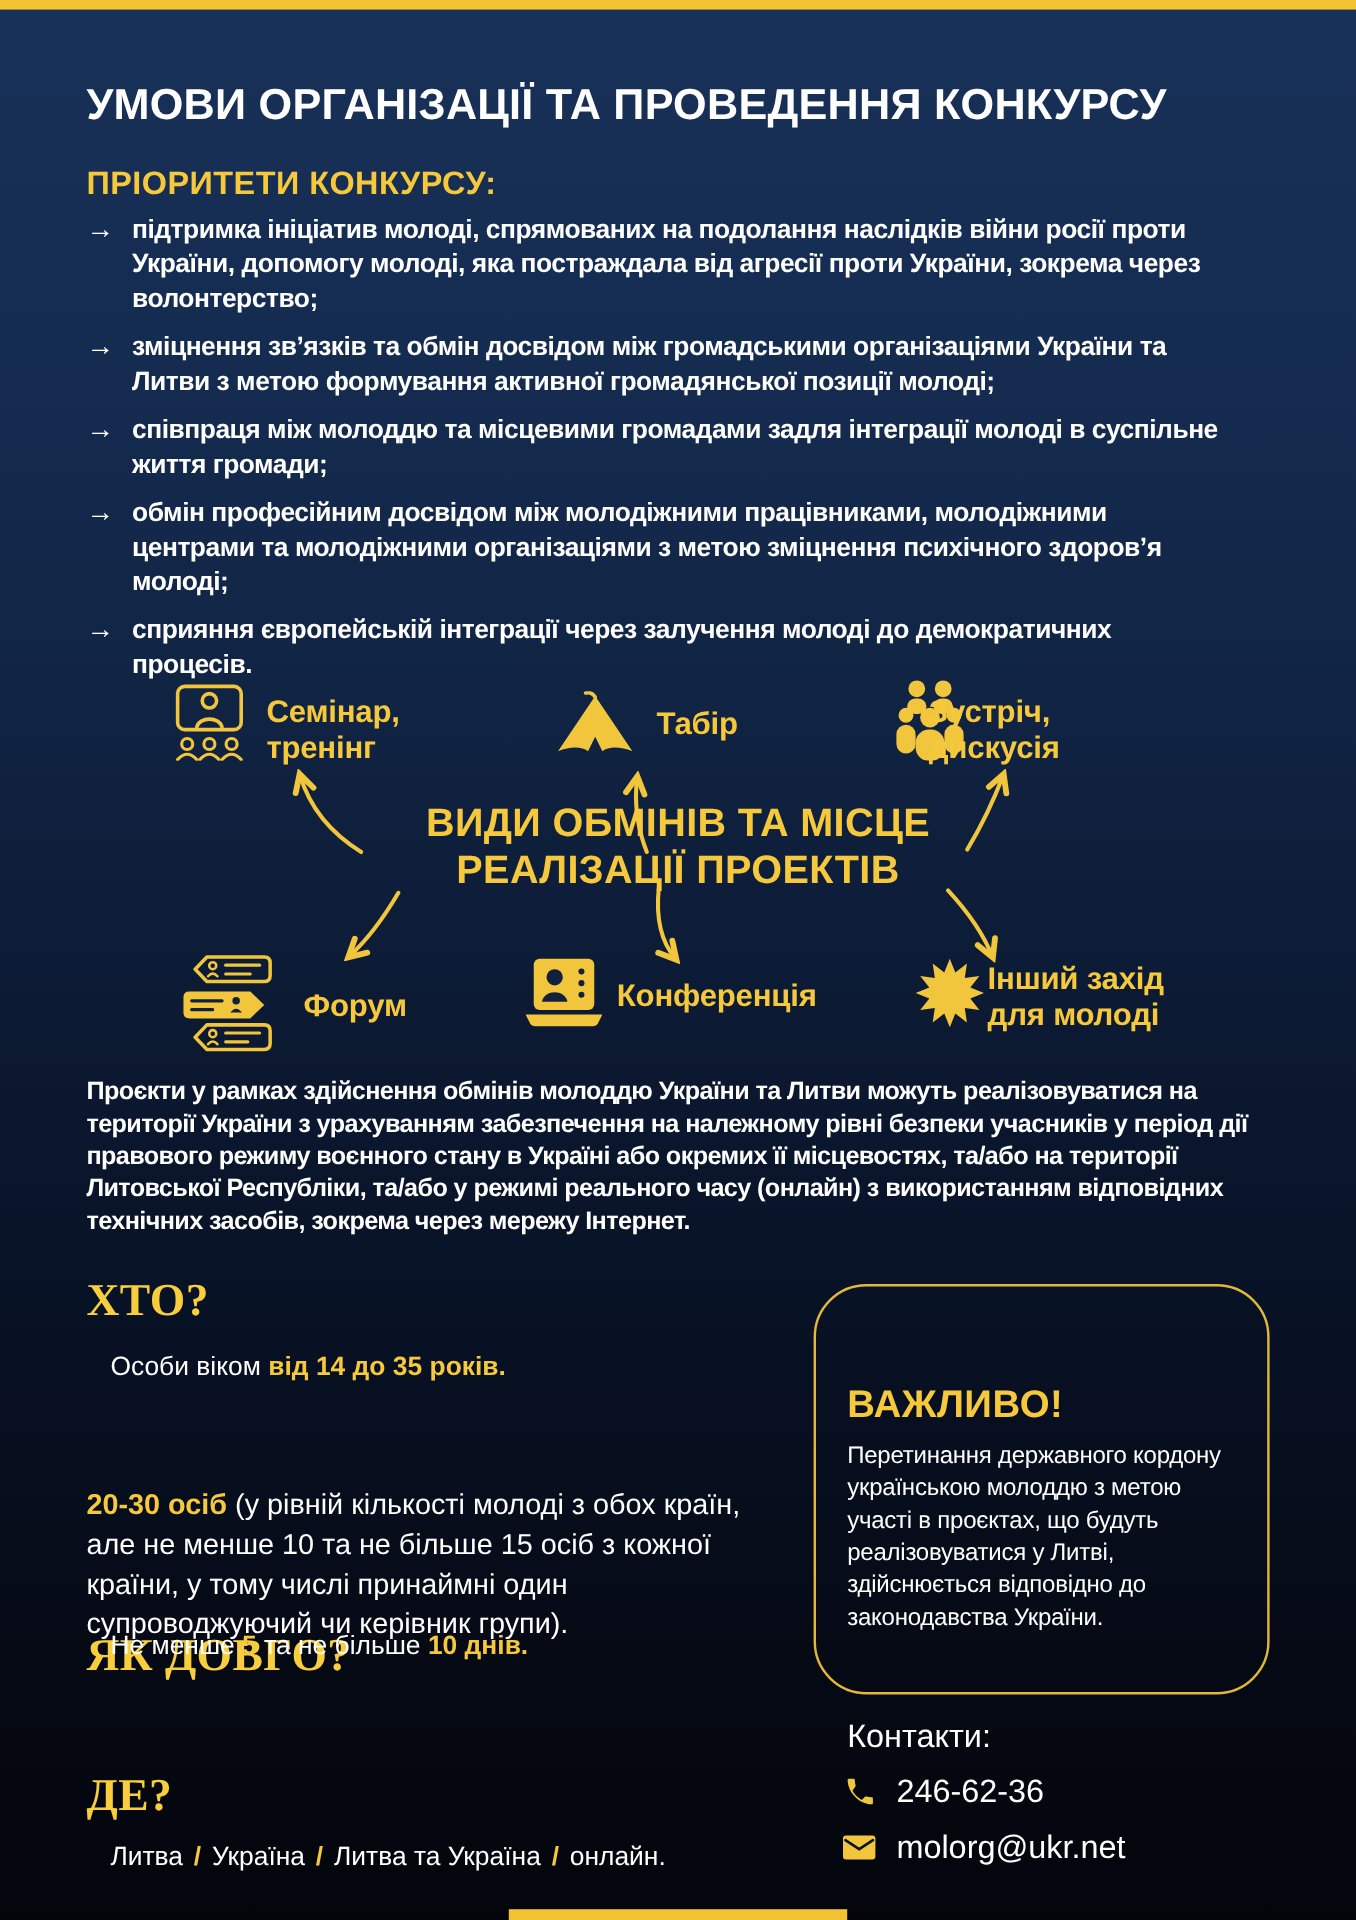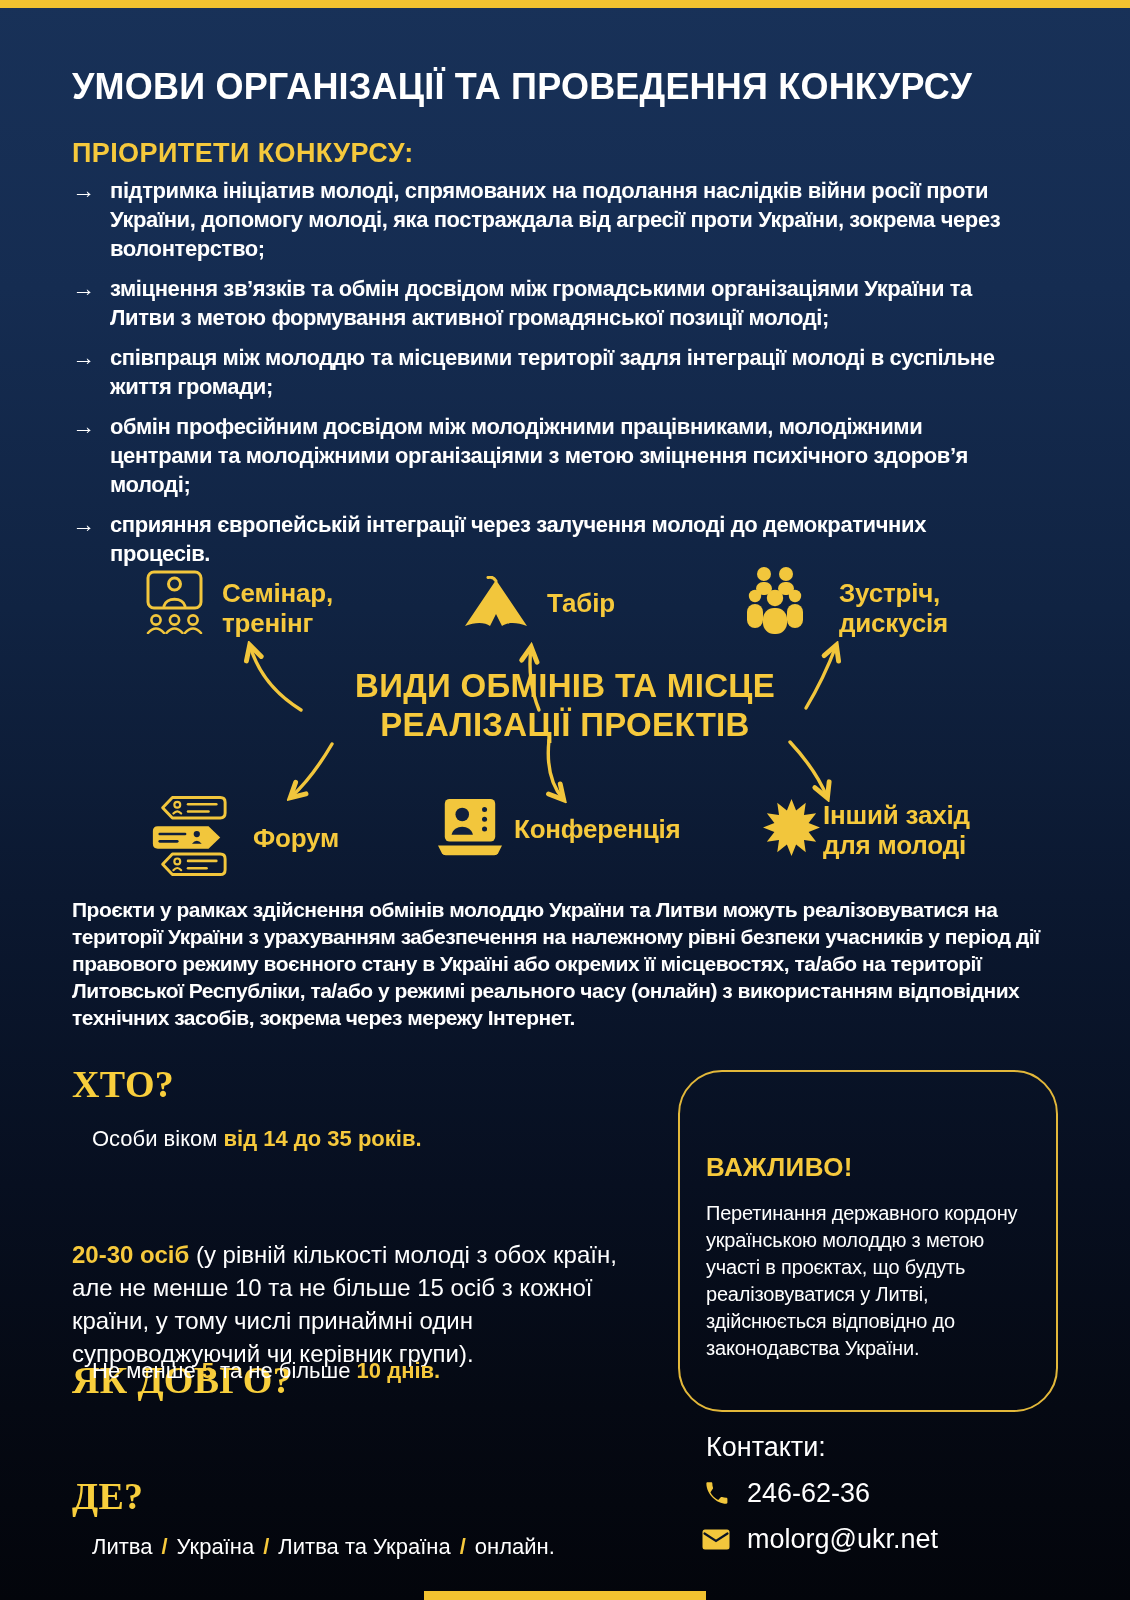--- a/index.html
+++ b/index.html
@@ -19,21 +19,21 @@
   .b-text{color:#fff;font-size:22px;font-weight:700;line-height:29px;letter-spacing:-.4px;}
   .node-label{font-size:26px;font-weight:700;color:#F6C93C;line-height:30px;letter-spacing:-.2px;}
   .center-title{left:215px;top:666px;width:700px;text-align:center;font-size:33px;font-weight:700;color:#F6C93C;line-height:39px;letter-spacing:.3px;}
   .note{left:72px;top:896px;width:1000px;color:#fff;font-size:21px;font-weight:700;line-height:27px;letter-spacing:-.5px;}
   .h2{font-size:38px;font-weight:700;color:#F8CE3C;letter-spacing:.3px;font-family:Liberation Serif, serif;}
   .lbody{color:#fff;font-size:24px;line-height:33px;}
   .lbody26{color:#fff;font-size:22px;line-height:33px;margin-left:20px;}
   .hl{color:#F6C93C;font-weight:700;}
   .slash{color:#F6C93C;font-weight:700;margin:0 9px;}
   .imp-card{left:678px;top:1070px;width:376px;height:338px;border:2px solid #E3B83A;border-radius:44px;}
-  .imp-head{left:706px;top:1152px;font-size:26px;font-weight:700;color:#F6C93C;letter-spacing:.4px;}
+  .imp-head{left:706px;top:1152px;font-size:32px;font-weight:700;color:#F6C93C;letter-spacing:.4px;}
   .imp-body{left:706px;top:1200px;width:322px;color:#fff;font-size:20px;line-height:27px;letter-spacing:-.2px;}
   .contact-head{left:706px;top:1432px;color:#fff;font-size:27px;font-weight:400;}
   .contact-row{display:flex;align-items:center;gap:17px;color:#fff;font-size:27px;}
   .icon{display:block;}
   svg{display:block;}
 </style>
 </head>
 <body>
 
 <div class="page">
@@ -49,21 +49,21 @@
     <div class="bullet">
       <span class="b-arrow">→</span>
       <span class="b-text">підтримка ініціатив молоді, спрямованих на подолання наслідків війни росії проти України, допомогу молоді, яка постраждала від агресії проти України, зокрема через волонтерство;</span>
     </div>
     <div class="bullet">
       <span class="b-arrow">→</span>
       <span class="b-text">зміцнення зв’язків та обмін досвідом між громадськими організаціями України та Литви з метою формування активної громадянської позиції молоді;</span>
     </div>
     <div class="bullet">
       <span class="b-arrow">→</span>
-      <span class="b-text">співпраця між молоддю та місцевими території задля інтеграції молоді в суспільне життя громади;</span>
+      <span class="b-text">співпраця між молоддю та місцевими громадами задля інтеграції молоді в суспільне життя громади;</span>
     </div>
     <div class="bullet">
       <span class="b-arrow">→</span>
       <span class="b-text">обмін професійним досвідом між молодіжними працівниками, молодіжними центрами та молодіжними організаціями з метою зміцнення психічного здоров’я молоді;</span>
     </div>
     <div class="bullet">
       <span class="b-arrow">→</span>
       <span class="b-text">сприяння європейській інтеграції через залучення молоді до демократичних процесів.</span>
     </div>
   </div>
@@ -119,21 +119,21 @@
       <circle cx="40" cy="8" r="7"></circle>
         <rect x="32" y="16" width="16" height="13" rx="7"></rect>
       <circle cx="9" cy="30" r="6.2"></circle>
         <rect x="1" y="38" width="16" height="24" rx="8"></rect>
       <circle cx="49" cy="30" r="6.2"></circle>
         <rect x="41" y="38" width="16" height="24" rx="8"></rect>
       <circle cx="29" cy="32" r="8.2"></circle>
         <rect x="17" y="42" width="24" height="26" rx="11"></rect>
     </g>
   </svg>
-  <div class="abs node-label" style="left:839px;top:578px;">
+  <div class="abs node-label" style="left:774px;top:578px;">
     <div>Зустріч,</div>
     <div>дискусія</div>
   </div>
 
   <div class="abs center-title">
     <div>ВИДИ ОБМІНІВ ТА МІСЦЕ</div>
     <div>РЕАЛІЗАЦІЇ ПРОЕКТІВ</div>
   </div>
 
   <svg class="abs icon" style="left:148px;top:794px;" width="82" height="84" viewBox="0 0 84 86">

